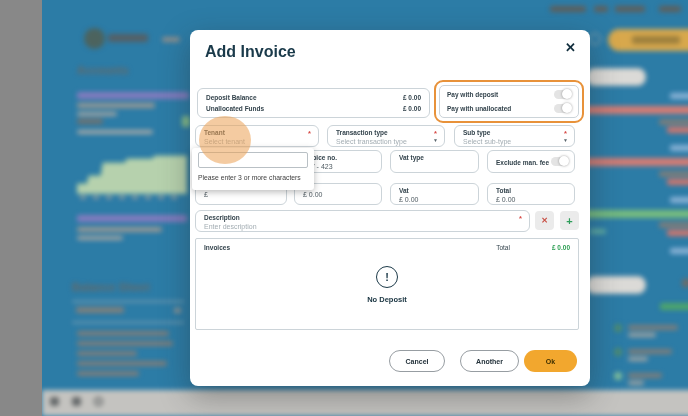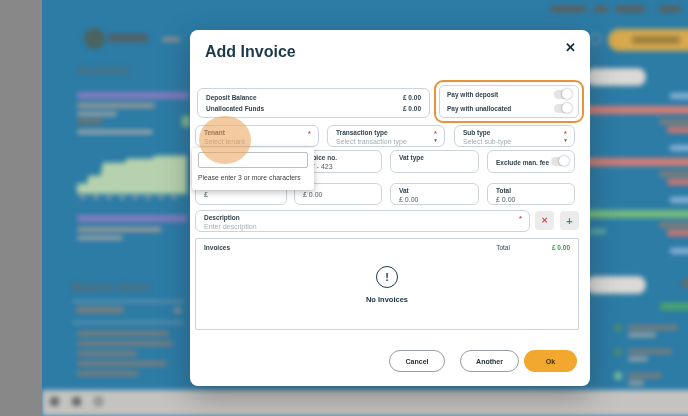--- a/index.html
+++ b/index.html
@@ -241,21 +241,21 @@
       <div class="inv-head">
         <span style="font-weight:700;">Invoices</span>
         <span style="flex:1;"></span>
         <span style="margin-right:42px;">Total</span>
         <span style="color:#2b9e52;font-weight:700;">£ 0.00</span>
       </div>
       <div class="inv-empty">
         <div class="warn-circle">
           <span>!</span>
         </div>
-        <div class="inv-empty-text">No Invoices</div>
+        <div class="inv-empty-text">No Deposit</div>
       </div>
     </div>
 
     <div class="btn" style="left:199px;width:56px;">
       <span>Cancel</span>
     </div>
     <div class="btn" style="left:270px;width:59px;">
       <span>Another</span>
     </div>
     <div class="btn ok" style="left:334px;width:53px;">

